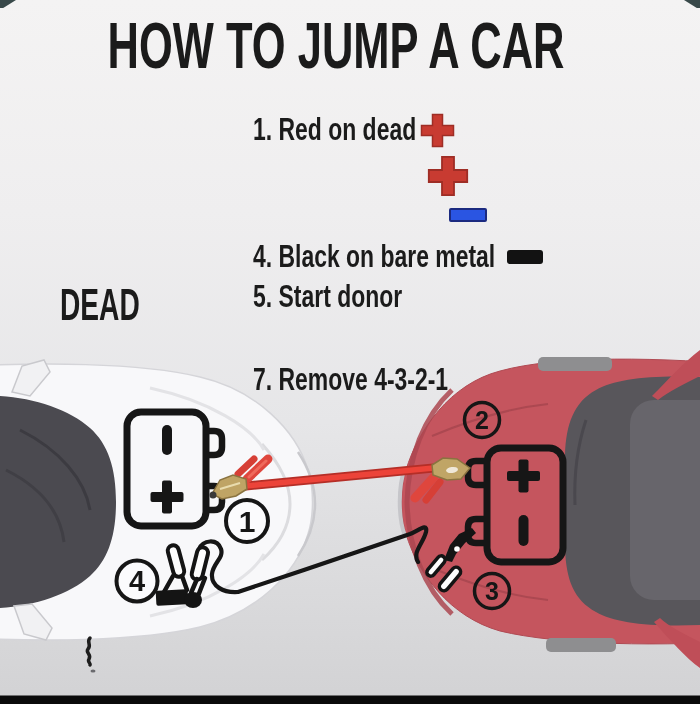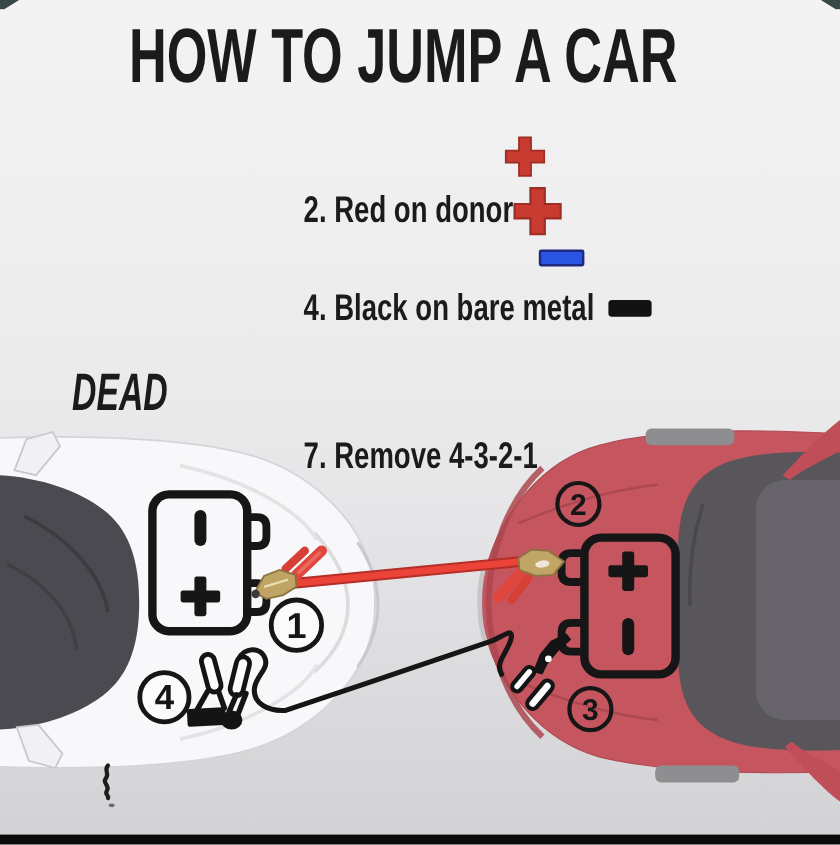--- a/index.html
+++ b/index.html
@@ -5,21 +5,21 @@
   html,body{margin:0;padding:0;}
   body{width:700px;height:704px;overflow:hidden;font-family:"Liberation Sans",sans-serif;}
   #canvas{position:relative;width:700px;height:704px;overflow:hidden;
     background:linear-gradient(180deg,#f4f3f3 0%,#efeeef 30%,#e6e6e8 60%,#d8d8da 88%,#d2d2d4 100%);}
   .condensed{display:inline-block;transform-origin:50% 50%;white-space:nowrap;color:#1b1b1b;font-weight:bold;}
   #title-wrap{position:absolute;left:0;top:14px;width:640px;text-align:center;}
   #title-wrap .condensed{font-size:64px;line-height:1;transform:scaleX(0.68);letter-spacing:0px;}
   .step-line{position:absolute;left:253px;height:31px;}
   .step-line .condensed{font-size:31px;line-height:1;transform-origin:0 50%;transform:scaleX(0.74);}
   .s1{top:114px}.s2{top:159px}.s3{top:199px}.s4{top:241px}.s5{top:281px}.s6{top:321px}.s7{top:364px}
-  .car-label{position:absolute;top:306px;font-style:italic;}
+  .car-label{position:absolute;top:283px;}
   .car-label .condensed{font-size:44px;line-height:1;transform-origin:0 50%;transform:scaleX(0.64);}
   #label-dead{left:60px;}
   #label-donor{left:530px;}
   .icon-abs{position:absolute;}
   #blue-minus{left:449px;top:208px;width:34px;height:10px;background:#2a55e2;border:2px solid #1b2a80;border-radius:2px;}
   #black-minus{left:507px;top:250px;width:36px;height:14px;background:#121212;border-radius:3px;}
   #scene{position:absolute;left:0;top:0;}
   .corner-mark{position:absolute;top:0;width:16px;height:8px;background:#39494a;}
   #corner-left{left:0;clip-path:polygon(0 0,100% 0,20% 100%,0 100%);}
   #corner-right{right:0;clip-path:polygon(0 0,100% 0,100% 100%,80% 100%);}
@@ -141,22 +141,23 @@
     <rect x="0" y="695.5" width="700" height="8.5" fill="#0a0a0a"></rect>
   </svg>
 
   <div id="corner-left" class="corner-mark"></div>
   <div id="corner-right" class="corner-mark"></div>
 
   <div id="title-wrap">
     <span class="condensed">HOW TO JUMP A CAR</span>
   </div>
 
-  <div class="step-line s2"><span class="condensed">2. Red on donor</span></div>
+  <div class="step-line s1"><span class="condensed">1. Red on dead</span></div>
   <div class="step-line s4"><span class="condensed">4. Black on bare metal</span></div>
+  <div class="step-line s5"><span class="condensed">5. Start donor</span></div>
   <div class="step-line s7"><span class="condensed">7. Remove 4-3-2-1</span></div>
 
   <svg class="icon-abs" style="left:420px;top:113px;" width="35" height="35" viewBox="0 0 35 35">
     <path d="M 12.5,1.5 h 10 v 11 h 11 v 10 h -11 v 11 h -10 v -11 h -11 v -10 h 11 Z" fill="#c83b31" stroke="#9e2d25" stroke-width="1.5"></path>
   </svg>
   <svg class="icon-abs" style="left:427px;top:155px;" width="42" height="42" viewBox="0 0 35 35">
     <path d="M 12.5,1.5 h 10 v 11 h 11 v 10 h -11 v 11 h -10 v -11 h -11 v -10 h 11 Z" fill="#c83b31" stroke="#9e2d25" stroke-width="1.5"></path>
   </svg>
   <div id="blue-minus" class="icon-abs"></div>
   <div id="black-minus" class="icon-abs"></div>

